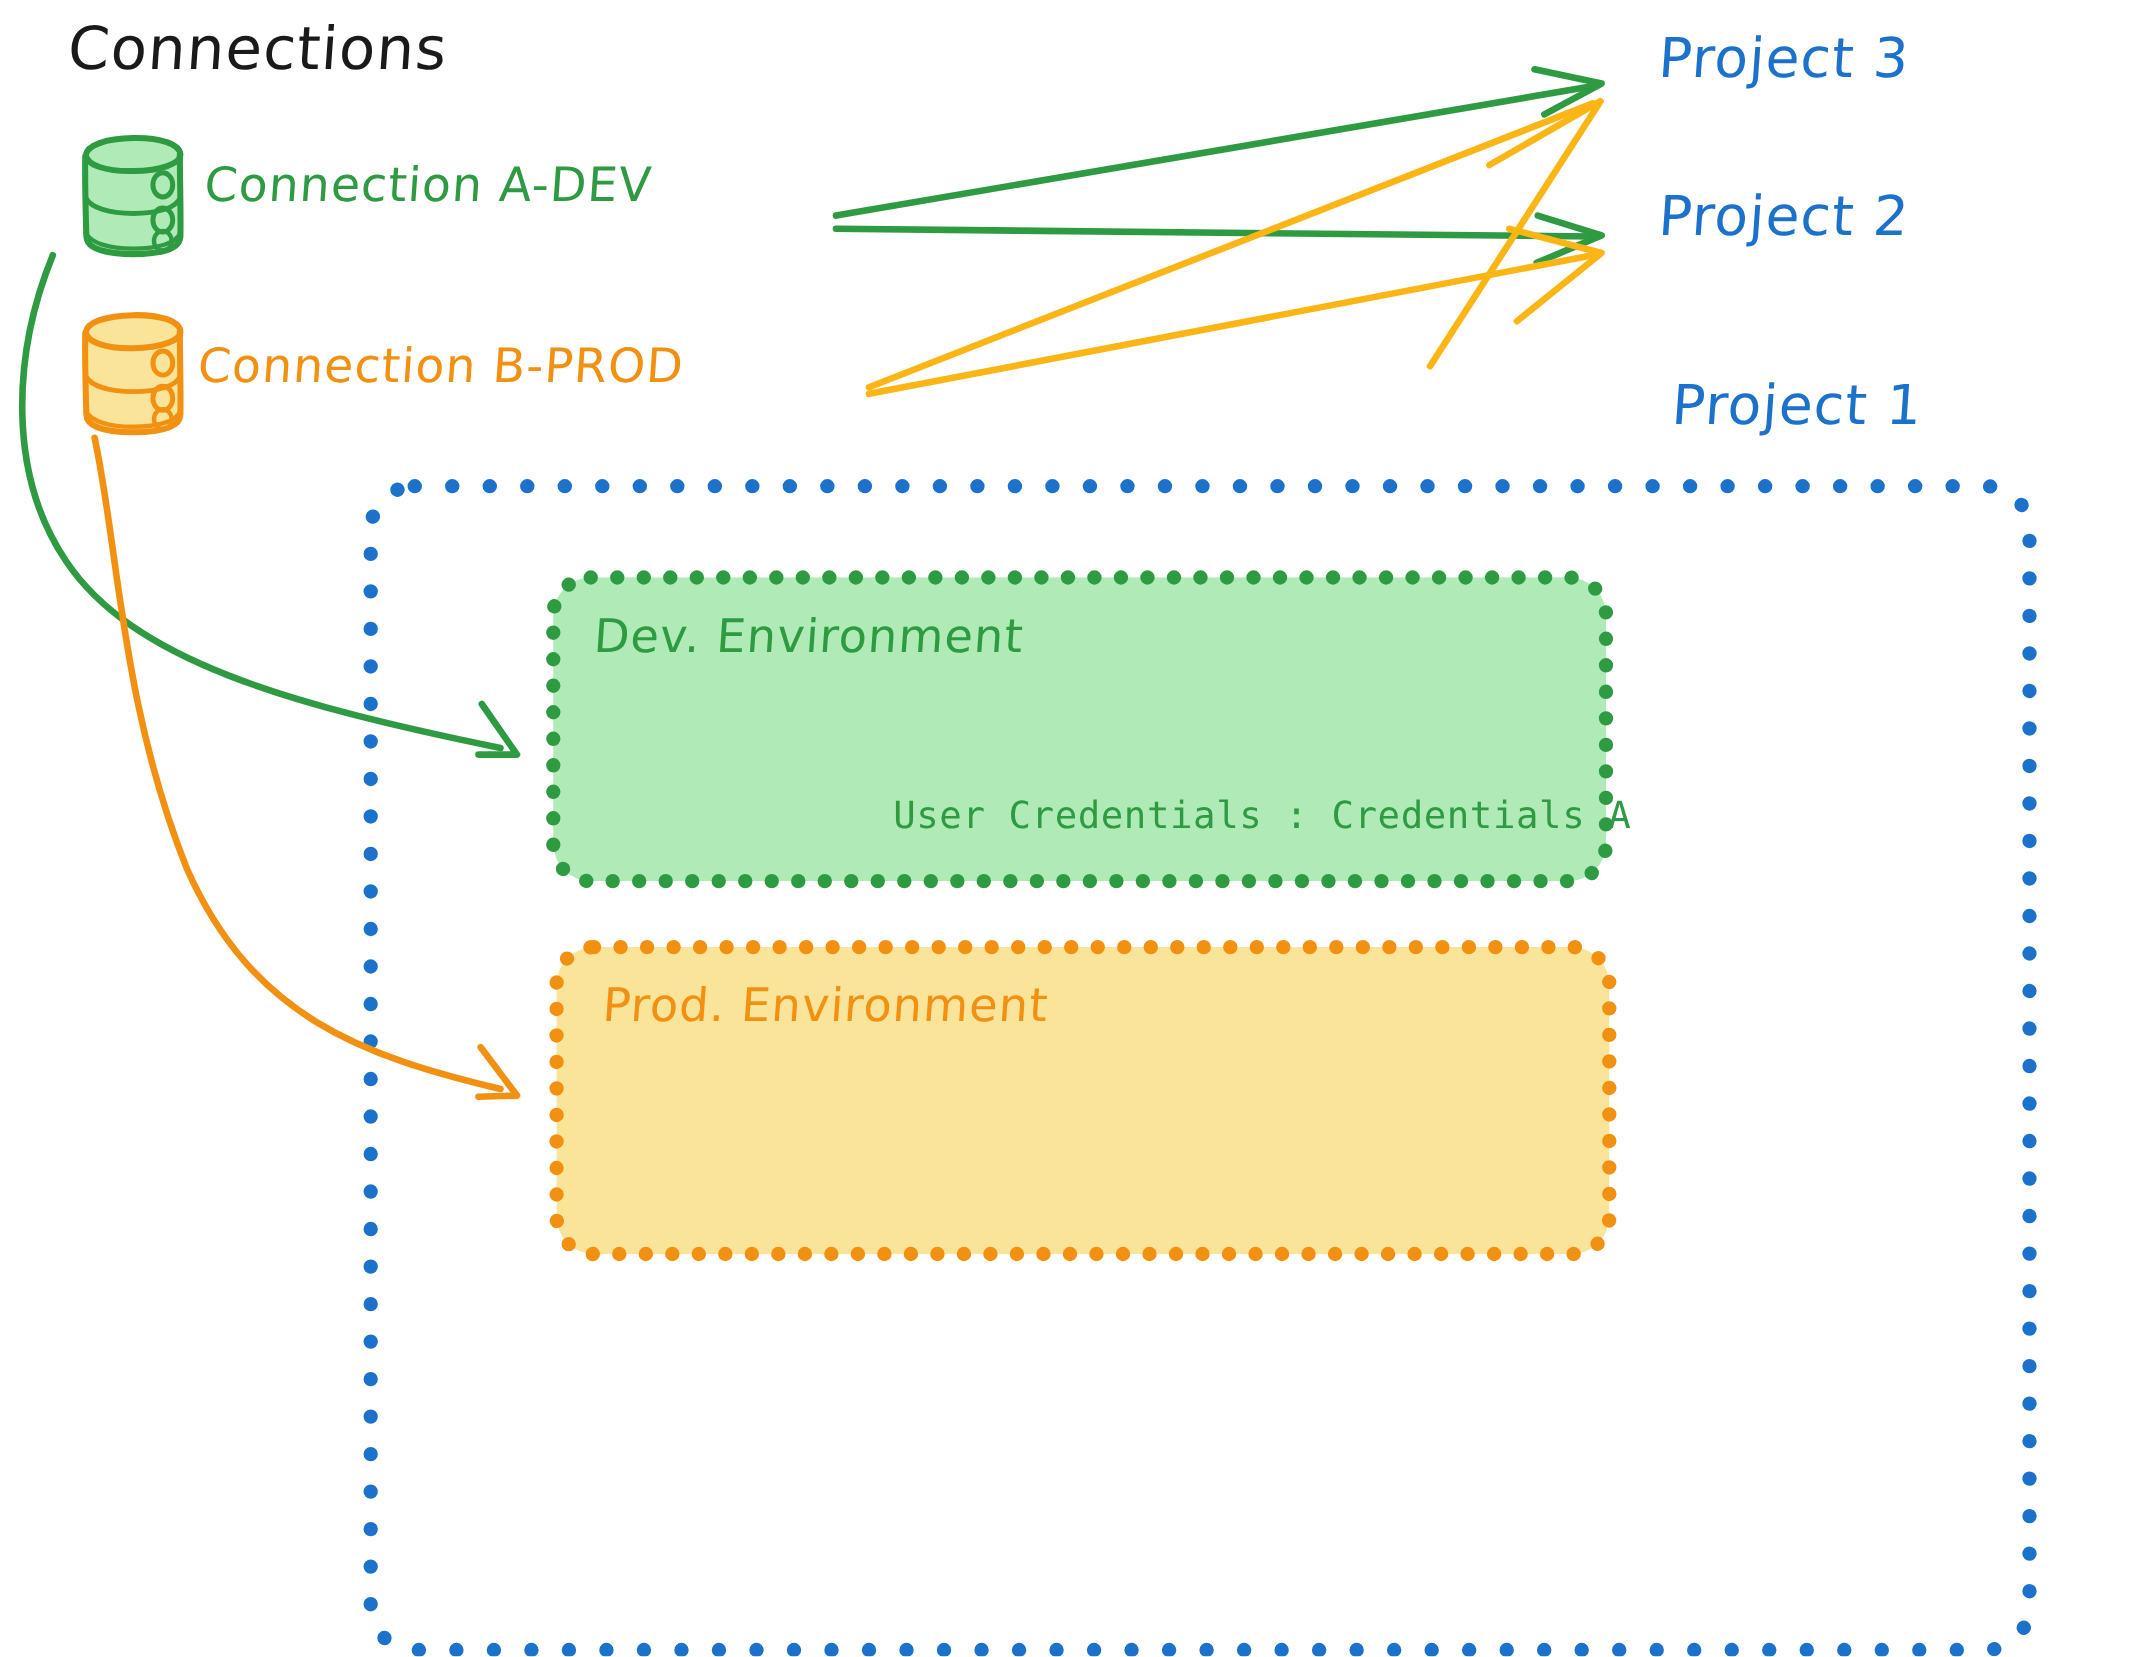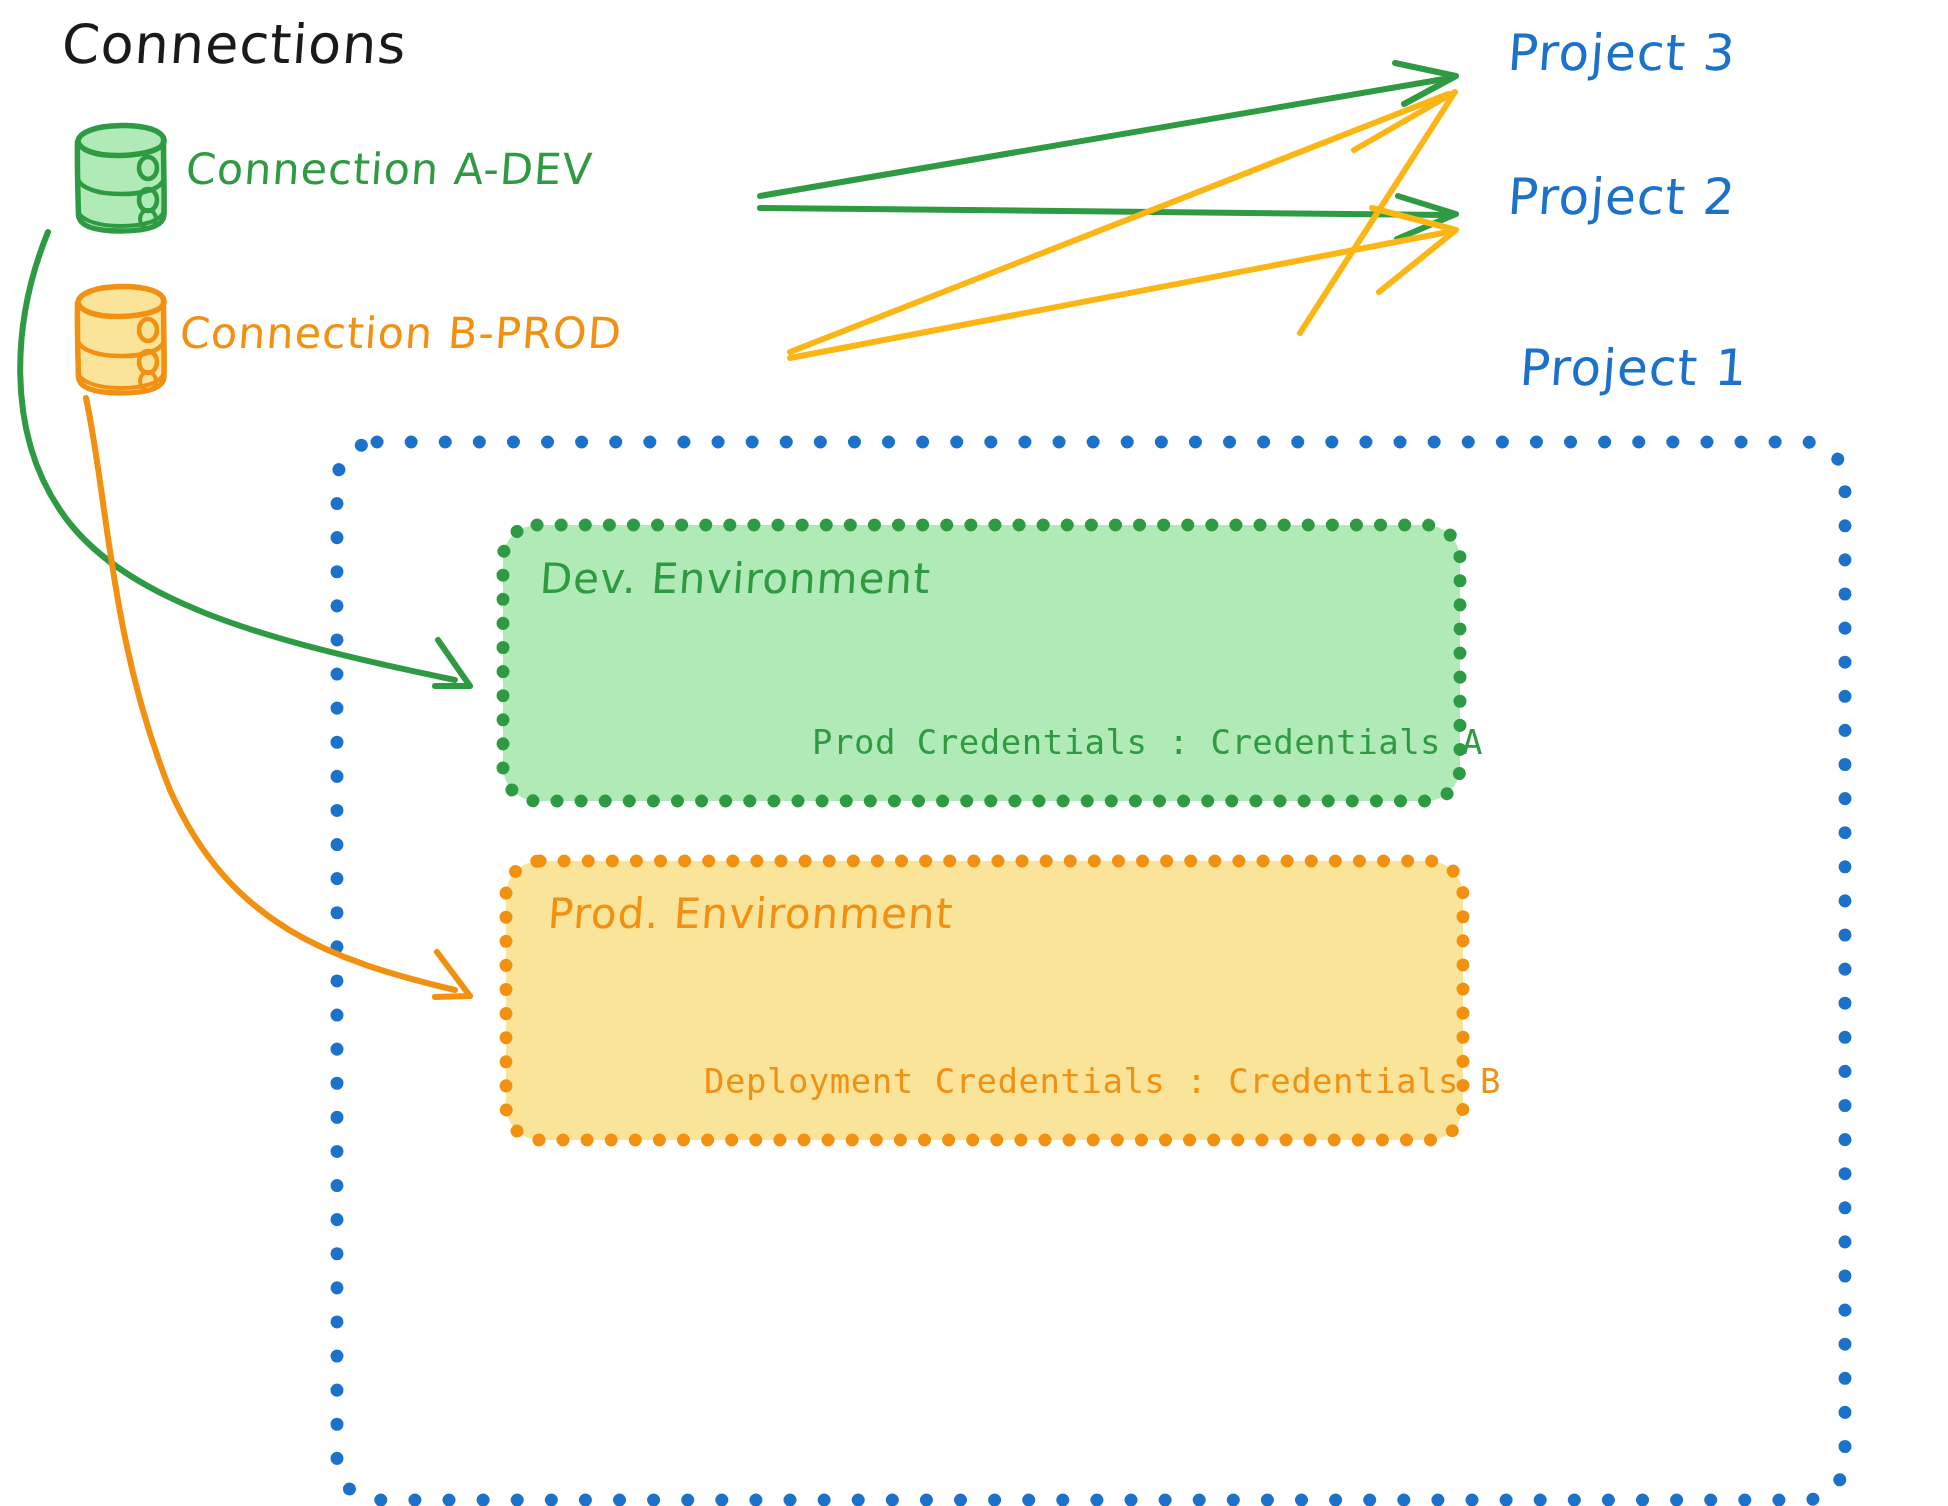--- a/index.html
+++ b/index.html
@@ -197,25 +197,24 @@
   <div class="lbl hand" id="conn-b-label">Connection B-PROD</div>
 
   <div class="lbl hand project" id="project-3">Project 3</div>
 
   <div class="lbl hand project" id="project-2">Project 2</div>
 
   <div class="lbl hand project" id="project-1">Project 1</div>
 
   <div class="lbl hand" id="dev-env-title">Dev. Environment</div>
 
-  <div class="lbl mono" id="dev-creds">Prod Credentials : Credentials A</div>
+  <div class="lbl mono" id="dev-creds">User Credentials : Credentials A</div>
 
   <div class="lbl hand" id="prod-env-title">Prod. Environment</div>
 
-  <div class="lbl mono" id="prod-creds">Deployment Credentials : Credentials B</div>
 
   <div class="box-hit" id="project1-container-hit"></div>
   <div class="box-hit" id="dev-env-hit"></div>
   <div class="box-hit" id="prod-env-hit"></div>
   <div class="db-hit" id="db-a-hit"></div>
   <div class="db-hit" id="db-b-hit"></div>
 
 </div>
 
 </body></html>

